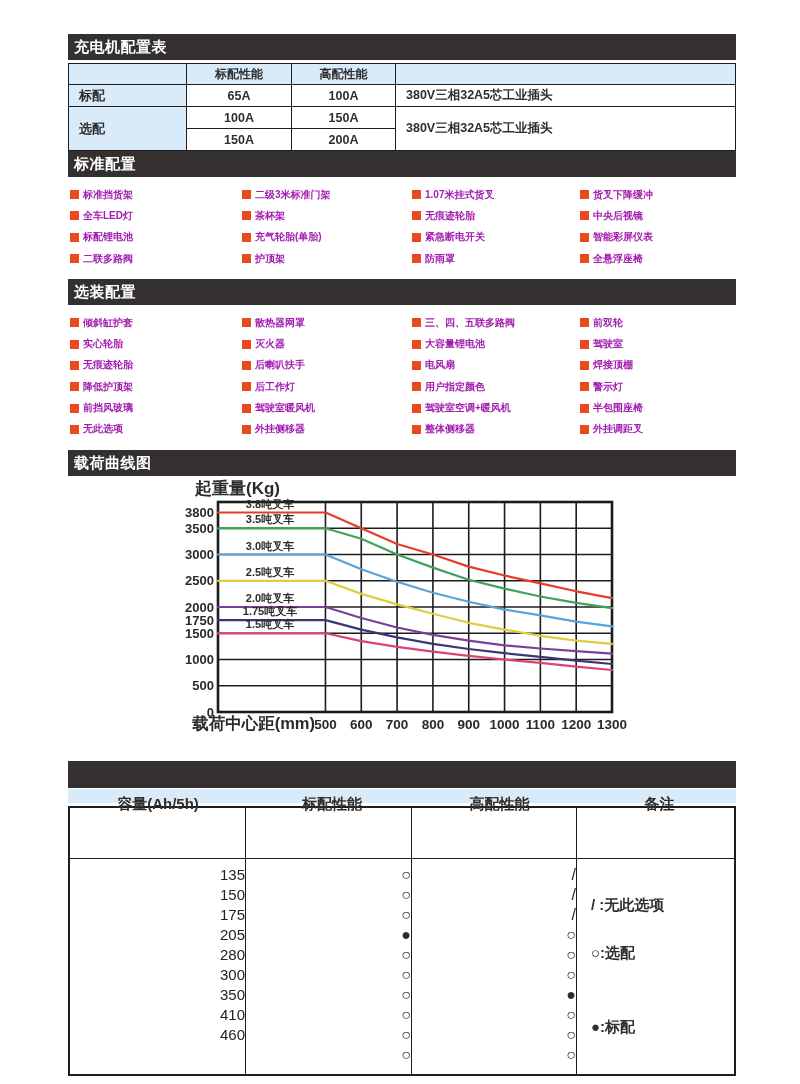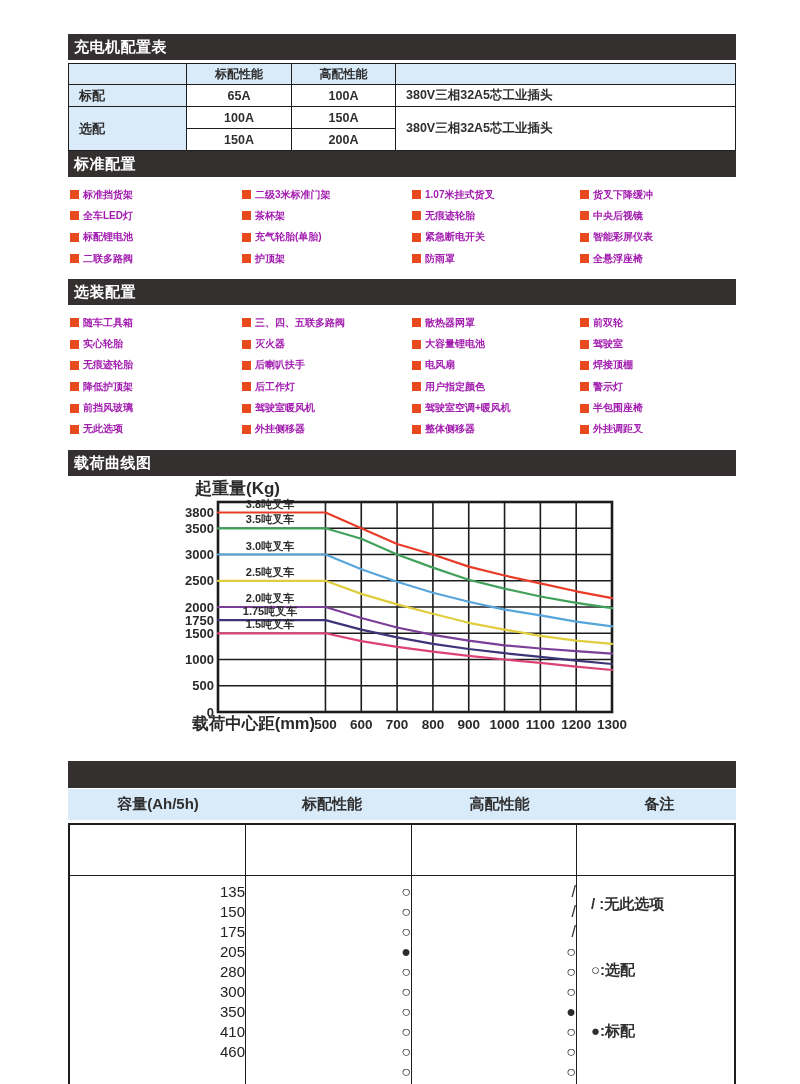--- a/index.html
+++ b/index.html
@@ -33,33 +33,33 @@
   .bullet{width:9px;height:9px;background:#e8491d;margin-right:4px;flex:none;}
   .cfg-label{font-size:10px;font-weight:bold;color:#a21caf;white-space:nowrap;}
   .mt8{} .mt4{margin-top:4px;} .mt22{margin-top:22px;}
 
   
   .chart-wrap{height:262px;position:relative;margin-top:1px;}
   .chart-wrap svg{position:absolute;left:0;top:0;}
   svg text{font-family:"Liberation Sans","DejaVu Sans",sans-serif;fill:#2a2a2a;}
 
   
-  .bt-header{display:flex;background:#d9eaf8;height:31px;line-height:29px;margin-top:1px;}
+  .bt-header{display:flex;background:#d9eaf8;height:14px;line-height:29px;margin-top:1px;}
   .bt-header div{font-size:15px;font-weight:bold;color:#2f2f2f;text-align:center;box-sizing:border-box;}
   .bt-h1{width:180px;} .bt-h2{width:168px;} .bt-h3{width:167px;} .bt-h4{flex:1;}
   .bt-body{display:flex;border:2px solid #1d1d1d;margin-top:3px;}
   .bt-col{box-sizing:border-box;border-right:1.6px solid #1d1d1d;}
   .bt-col:last-child{border-right:none;}
   .bt-c1{width:176px;} .bt-c2{width:166px;} .bt-c3{width:165px;} .bt-c4{flex:1;position:relative;}
   .bt-empty{height:50px;border-bottom:1.6px solid #1d1d1d;}
   .bt-rows{padding:6px 0 9px;}
   .bt-cell{height:20px;line-height:20px;text-align:right;font-size:15px;color:#222;}
   .bt-cell.sym{font-size:16px;color:#2b2b2b;}
   .legend-item{position:absolute;left:14px;font-size:15px;font-weight:bold;color:#2f2f2f;white-space:nowrap;}
-  .lg1{top:70px;} .lg2{top:136px;} .lg3{top:197px;}
+  .lg1{top:88px;} .lg2{top:136px;} .lg3{top:210px;}
 </style>
 </head>
 <body>
 
 <div class="page">
 
   <div class="bar">充电机配置表</div>
   <table class="charger">
     <colgroup>
         <col style="width:118px">
@@ -158,29 +158,29 @@
       <div class="cfg-item">
         <span class="bullet"></span>
         <span class="cfg-label">全悬浮座椅</span>
       </div>
     </div>
 
   <div class="bar mt4">选装配置</div>
   <div class="cfg-grid">
       <div class="cfg-item">
         <span class="bullet"></span>
-        <span class="cfg-label">随车工具箱</span>
+        <span class="cfg-label">倾斜缸护套</span>
+      </div>
+      <div class="cfg-item">
+        <span class="bullet"></span>
+        <span class="cfg-label">散热器网罩</span>
       </div>
       <div class="cfg-item">
         <span class="bullet"></span>
         <span class="cfg-label">三、四、五联多路阀</span>
-      </div>
-      <div class="cfg-item">
-        <span class="bullet"></span>
-        <span class="cfg-label">散热器网罩</span>
       </div>
       <div class="cfg-item">
         <span class="bullet"></span>
         <span class="cfg-label">前双轮</span>
       </div>
       <div class="cfg-item">
         <span class="bullet"></span>
         <span class="cfg-label">实心轮胎</span>
       </div>
       <div class="cfg-item">

